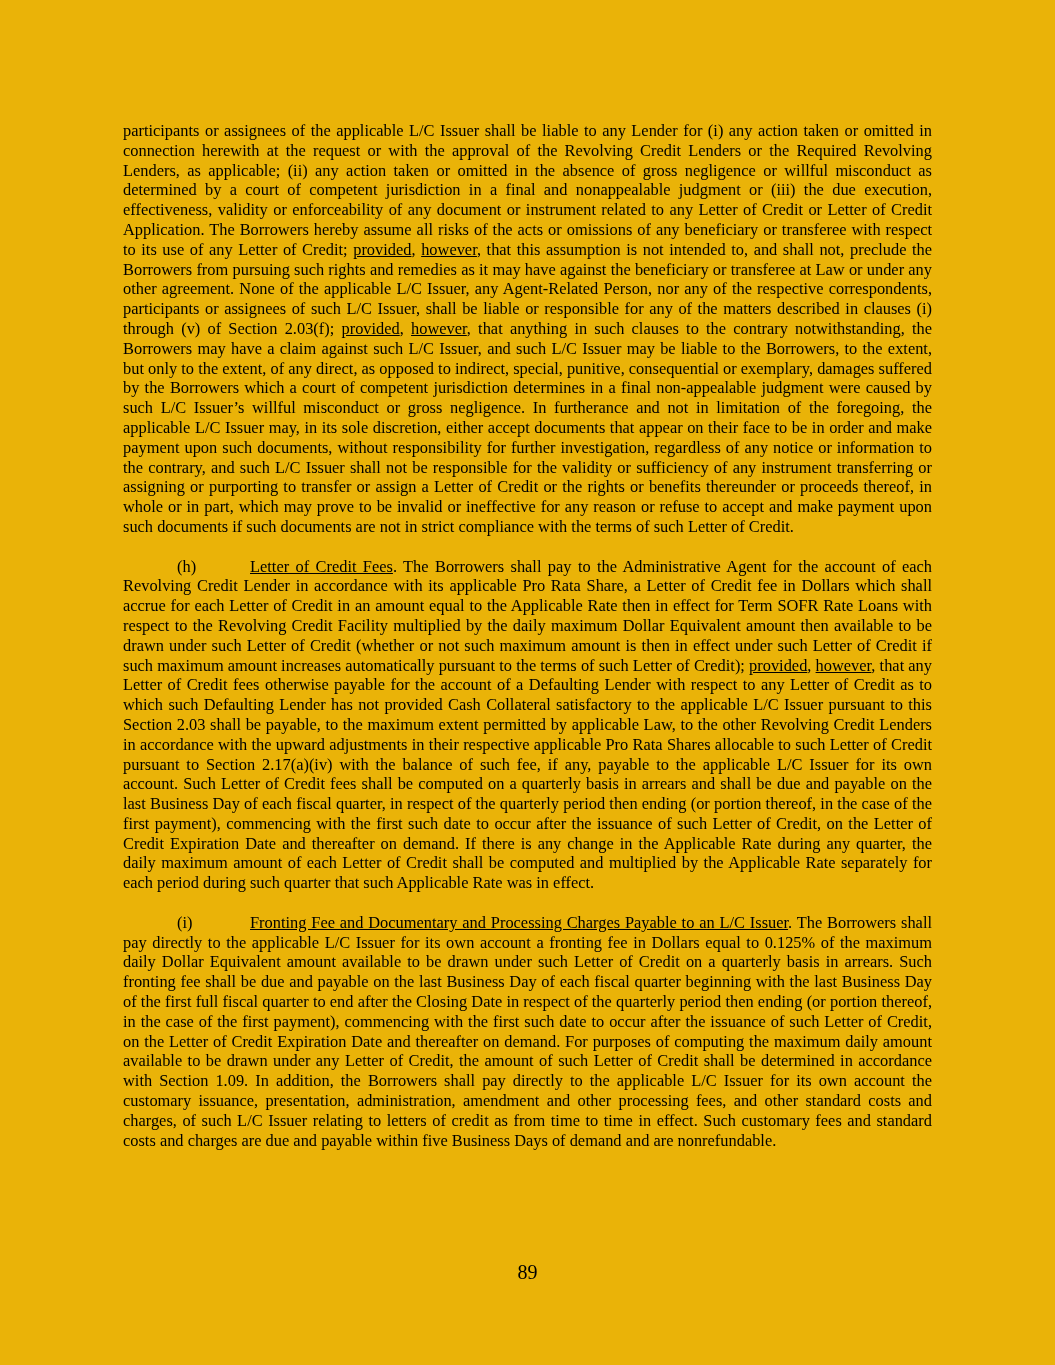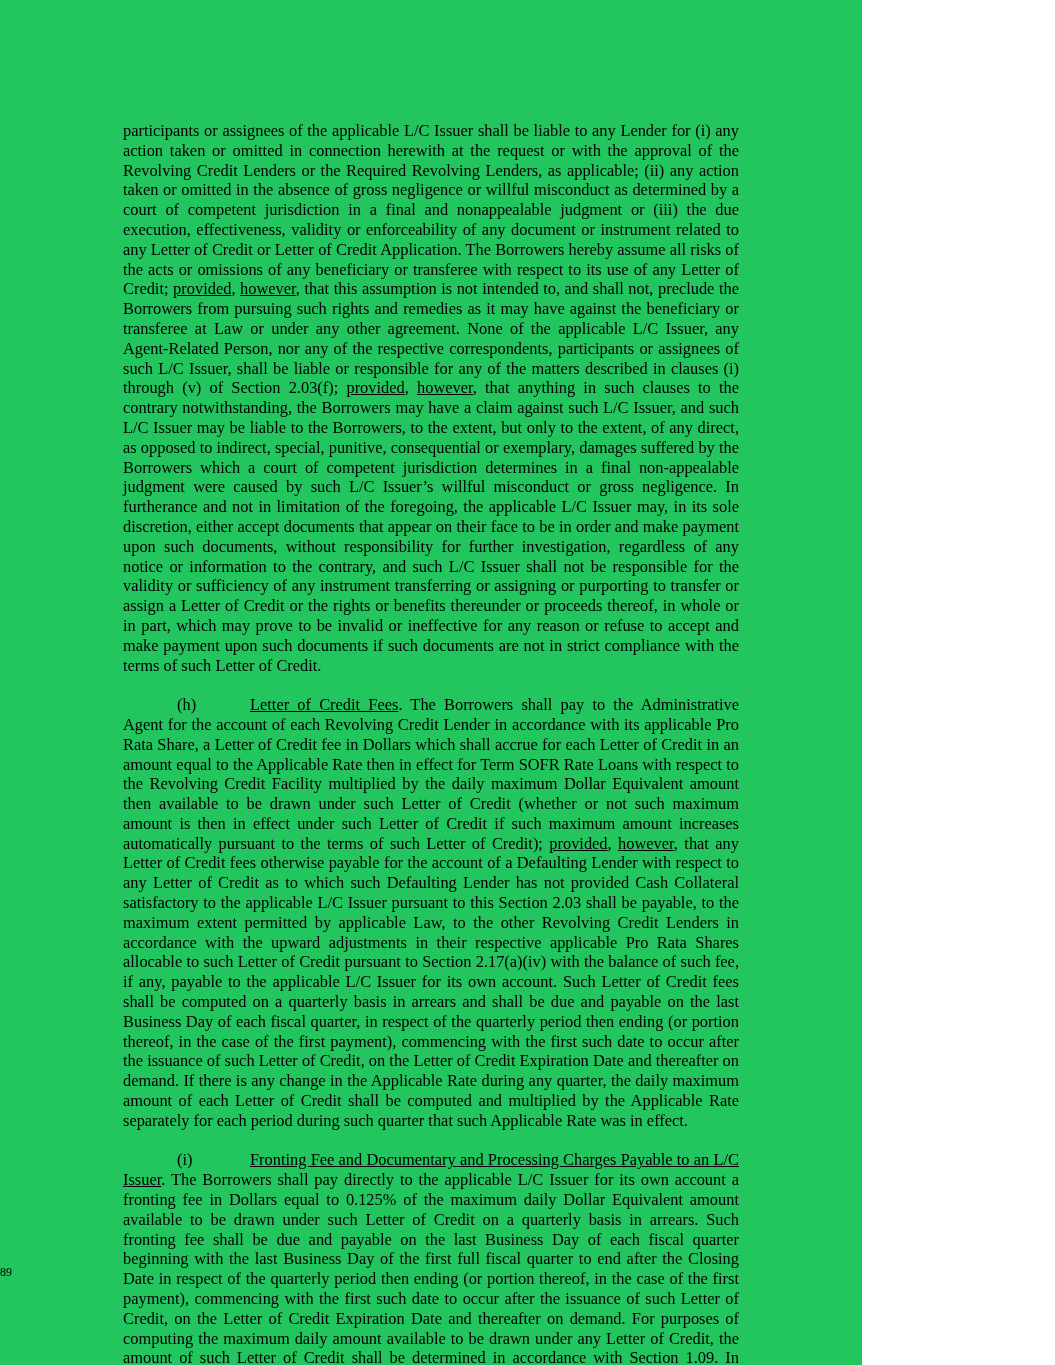--- a/index.html
+++ b/index.html
@@ -2,25 +2,25 @@
 <html><head>
 <meta charset="utf-8">
 <style>
   html, body {
     margin: 0;
     padding: 0;
     background: #ffffff;
   }
   .page {
     position: relative;
-    width: 862px;
+    width: 1055px;
     height: 1365px;
     box-sizing: border-box;
     padding: 121px 123px 0 123px;
-    background: #22c55e;
+    background: #eab308;
     color: #000000;
     font-family: "Liberation Serif", "DejaVu Serif", serif;
     font-size: 16.4px;
     line-height: 19.8px;
     overflow: hidden;
   }
   p.body-para {
     margin: 0 0 19.8px 0;
     text-align: justify;
   }
@@ -35,22 +35,23 @@
     text-indent: 0;
   }
   .u {
     text-decoration: underline;
   }
   .page-number {
     position: absolute;
     top: 1263px;
     left: 0;
     width: 1055px;
+    text-align: center;
     font-family: "Liberation Serif", "DejaVu Serif", serif;
-    font-size: 12px;
+    font-size: 20px;
     color: #000000;
   }
 </style>
 </head>
 <body>
 
 <div class="page">
 
   <p class="body-para"><span>participants or assignees of the applicable L/C Issuer shall be liable to any Lender for (i) any action taken or omitted in connection herewith at the request or with the approval of the Revolving Credit Lenders or the Required Revolving Lenders, as applicable; (ii) any action taken or omitted in the absence of gross negligence or willful misconduct as determined by a court of competent jurisdiction in a final and nonappealable judgment or (iii) the due execution, effectiveness, validity or enforceability of any document or instrument related to any Letter of Credit or Letter of Credit Application.  The Borrowers hereby assume all risks of the acts or omissions of any beneficiary or transferee with respect to its use of any Letter of Credit; </span><span class="u">provided</span><span>, </span><span class="u">however</span><span>, that this assumption is not intended to, and shall not, preclude the Borrowers from pursuing such rights and remedies as it may have against the beneficiary or transferee at Law or under any other agreement.  None of the applicable L/C Issuer, any Agent-Related Person, nor any of the respective correspondents, participants or assignees of such L/C Issuer, shall be liable or responsible for any of the matters described in clauses (i) through (v) of Section 2.03(f); </span><span class="u">provided</span><span>, </span><span class="u">however</span><span>, that anything in such clauses to the contrary notwithstanding, the Borrowers may have a claim against such L/C Issuer, and such L/C Issuer may be liable to the Borrowers, to the extent, but only to the extent, of any direct, as opposed to indirect, special, punitive, consequential or exemplary, damages suffered by the Borrowers which a court of competent jurisdiction determines in a final non-appealable judgment were caused by such L/C Issuer’s willful misconduct or gross negligence.  In furtherance and not in limitation of the foregoing, the applicable L/C Issuer may, in its sole discretion, either accept documents that appear on their face to be in order and make payment upon such documents, without responsibility for further investigation, regardless of any notice or information to the contrary, and such L/C Issuer shall not be responsible for the validity or sufficiency of any instrument transferring or assigning or purporting to transfer or assign a Letter of Credit or the rights or benefits thereunder or proceeds thereof, in whole or in part, which may prove to be invalid or ineffective for any reason or refuse to accept and make payment upon such documents if such documents are not in strict compliance with the terms of such Letter of Credit.</span></p>
 

